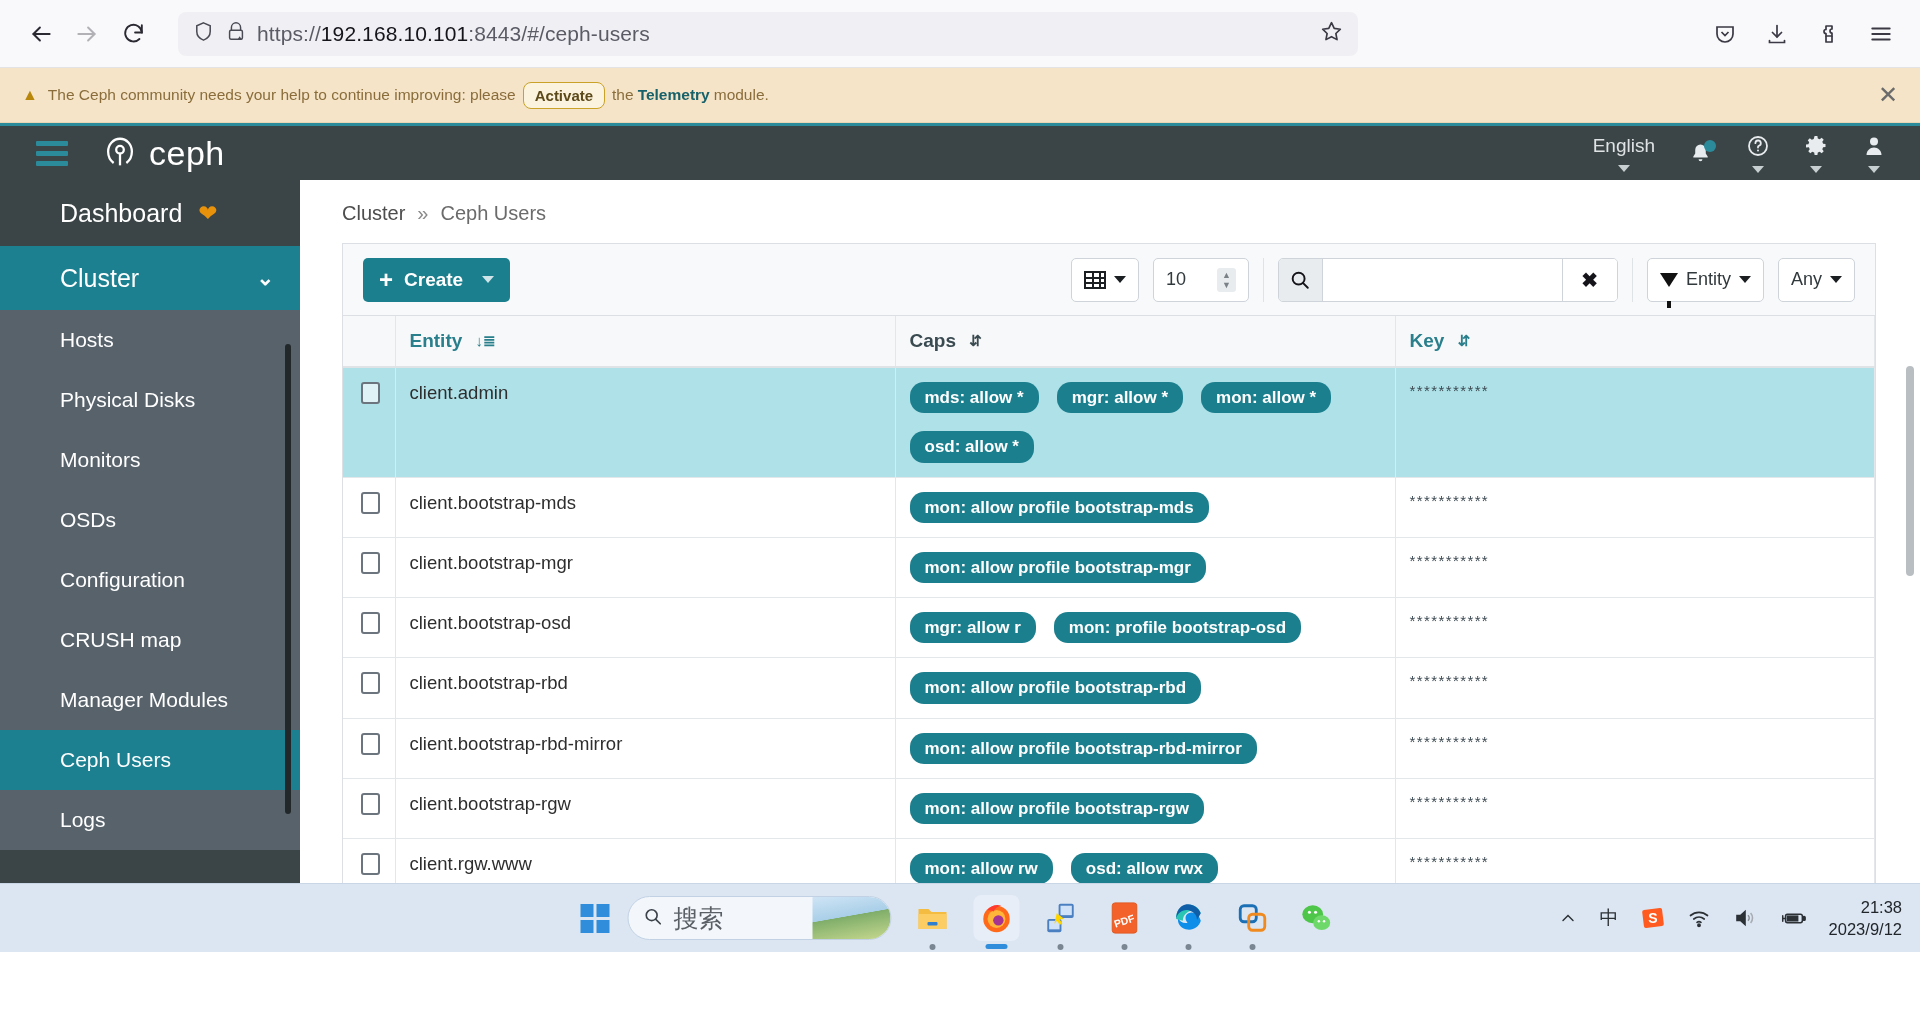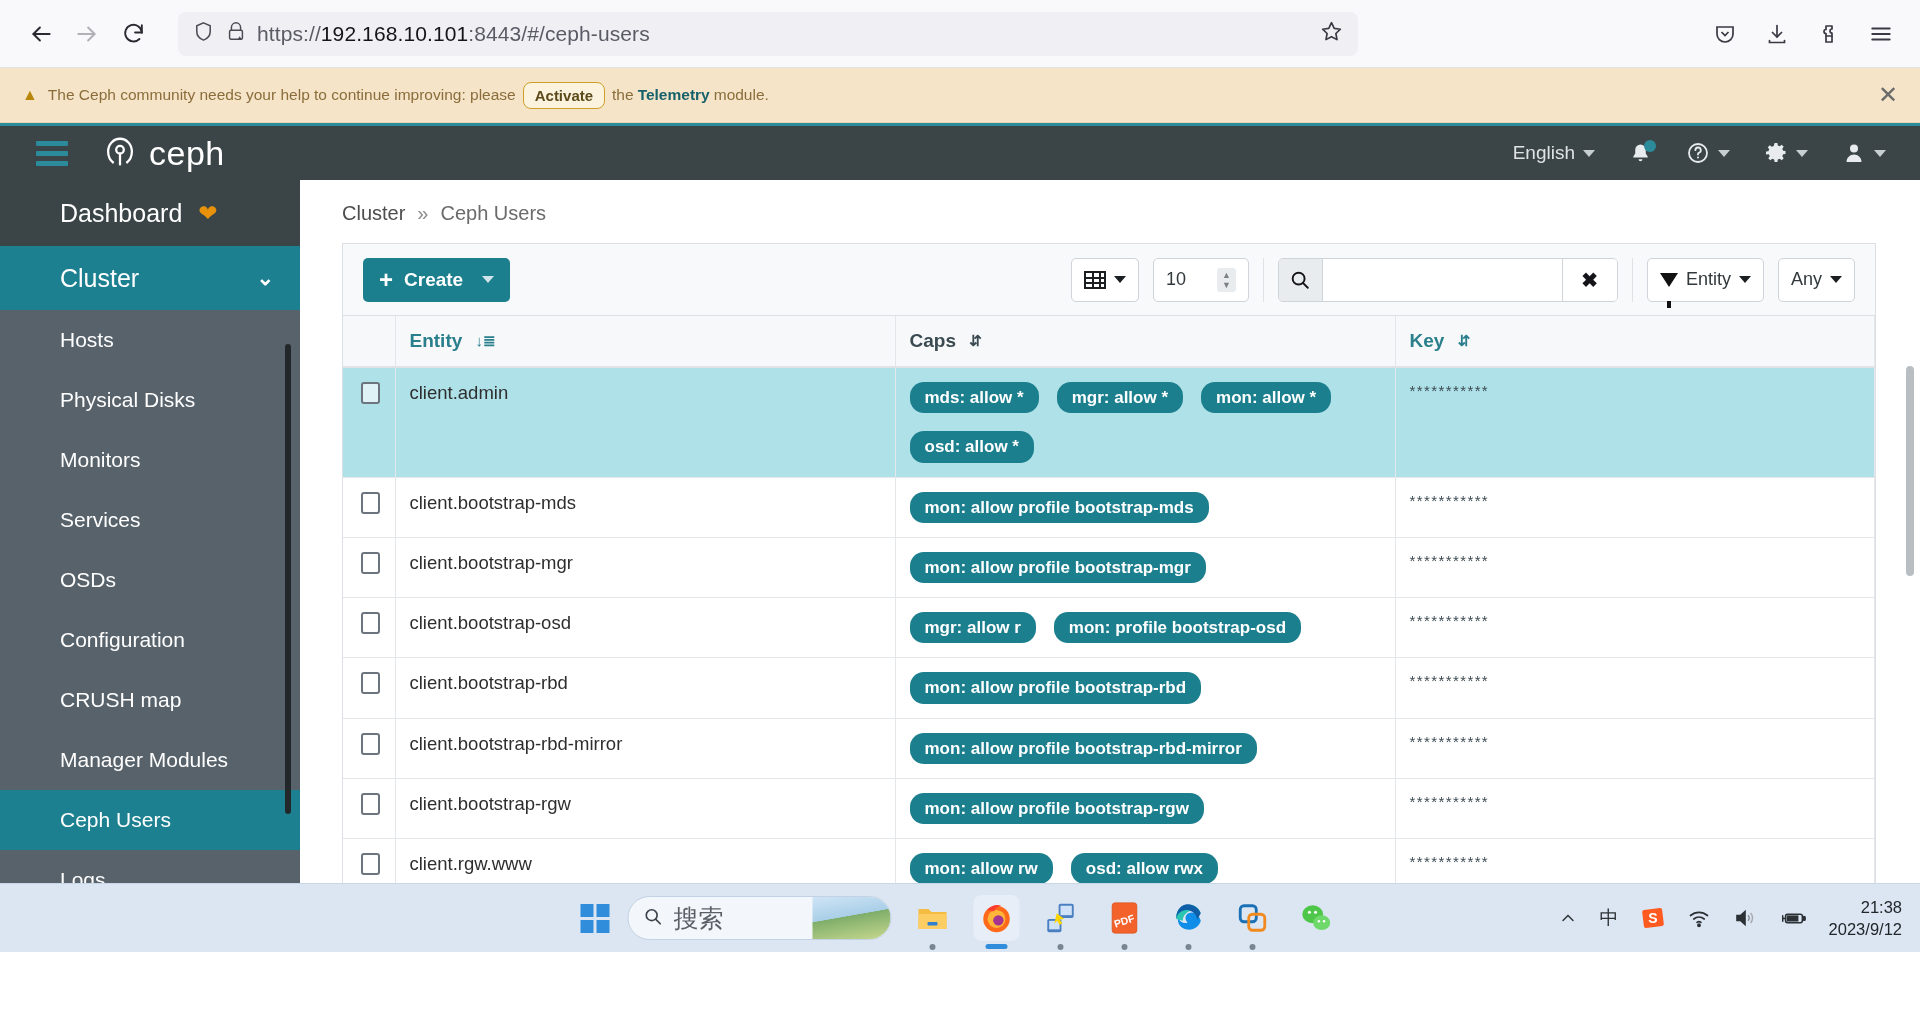--- a/index.html
+++ b/index.html
@@ -60,21 +60,21 @@
   .topbar {
     position: absolute; top: 0; left: 0; right: 0; height: 54px;
     background: #3b4547; display: flex; align-items: center; z-index: 5;
   }
   .hamburger { margin-left: 36px; display: flex; flex-direction: column; gap: 5px; }
   .hamburger span { display: block; width: 32px; height: 5px; background: #2b8b9b; border-radius: 1px; }
   .brand { display: flex; align-items: center; gap: 10px; margin-left: 33px; }
   .brand-logo { width: 38px; height: 38px; }
   .brand-name { color: #fff; font-size: 34px; letter-spacing: .5px; font-weight: 400; }
   .topbar-right { margin-left: auto; display: flex; align-items: center; gap: 34px; padding-right: 34px; }
-  .tb-item { display: flex; align-items: center; gap: 8px; color: #dfe3e4; font-size: 19px; }
+  .tb-item { display: flex; align-items: center; gap: 8px; color: #dfe3e4; font-size: 19px; flex-direction: column; }
   .caret { width: 0; height: 0; border-left: 6px solid transparent; border-right: 6px solid transparent; border-top: 7px solid #c8cfd1; }
   .bell-wrap { position: relative; }
   .bell-dot {
     position: absolute; top: -2px; right: -4px; width: 12px; height: 12px;
     background: #2b8b9b; border-radius: 50%;
   }
 
   
   .sidebar {
     width: 300px; flex: none; background: #3b4547; padding-top: 54px;
@@ -354,23 +354,20 @@
     </div>
     <div class="side-sub">
       <div class="side-sub-item">
           <span>Hosts</span>
         </div>
       <div class="side-sub-item">
           <span>Physical Disks</span>
         </div>
       <div class="side-sub-item">
           <span>Monitors</span>
-        </div>
-      <div class="side-sub-item">
-          <span>Services</span>
         </div>
       <div class="side-sub-item">
           <span>OSDs</span>
         </div>
       <div class="side-sub-item">
           <span>Configuration</span>
         </div>
       <div class="side-sub-item">
           <span>CRUSH map</span>
         </div>

